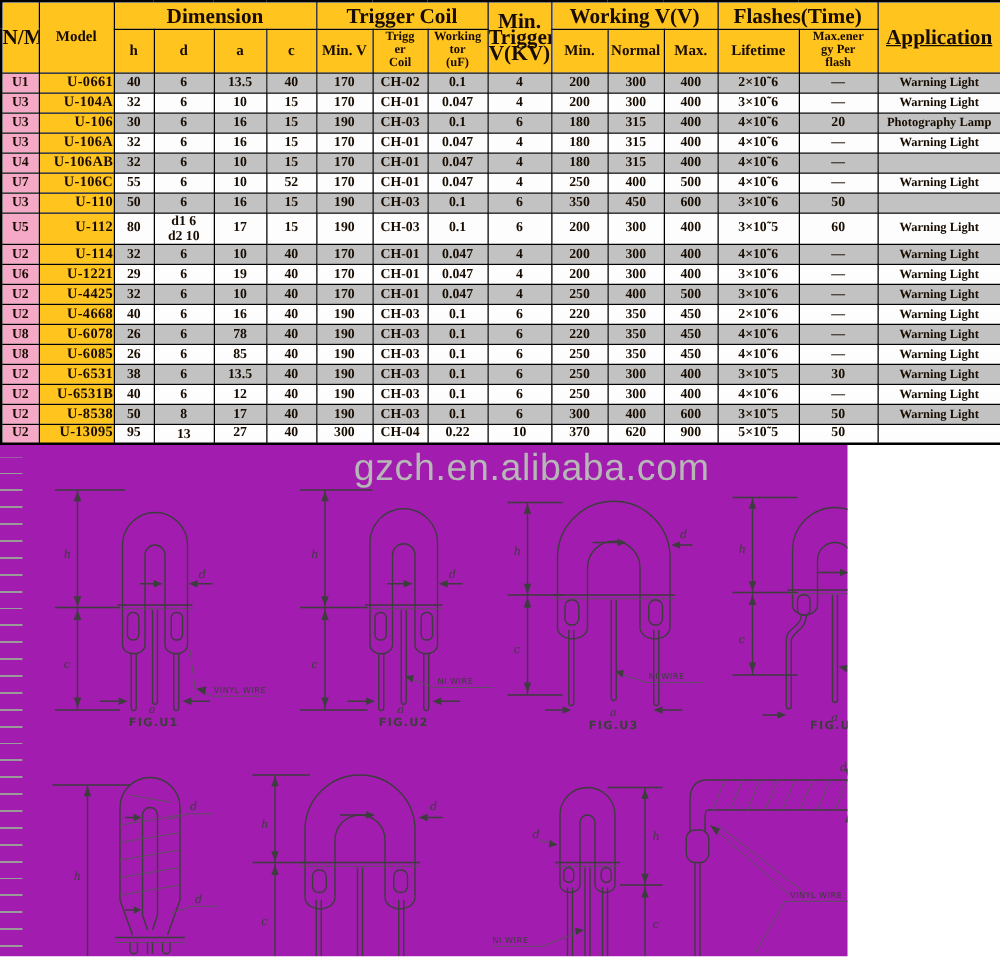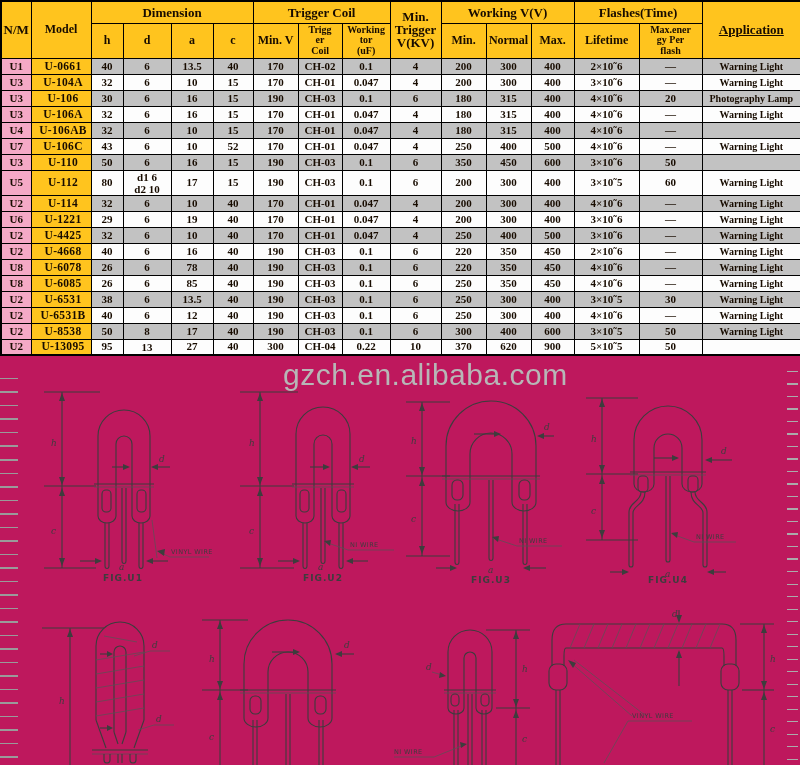--- a/index.html
+++ b/index.html
@@ -6,36 +6,36 @@
   .sheet{position:relative;width:800px;height:772px;background:#fff;overflow:hidden;
          font-family:"Liberation Serif",serif;}
   
   table.spec{border-collapse:collapse;table-layout:fixed;width:800px;
              border:2px solid #000;}
   table.spec th, table.spec td{
       border:1px solid #000;padding:0;margin:0;
       font-weight:bold;color:#180c00;text-align:center;vertical-align:middle;
       white-space:pre-line;overflow:hidden;}
   thead th{background:#ffc41e;}
-  tr.g1{height:22px;} tr.g1 th{font-size:13px;line-height:13px;}
+  tr.g1{height:22px;} tr.g1 th{font-size:17px;line-height:13px;}
   tr.g2{height:35px;} tr.g2 th{font-size:10px;line-height:10.5px;}
   tr.g2 th.big{font-size:12px;}
   th.rowspan2{font-size:10px;line-height:11px;}
   th.app-h{font-size:12px;text-decoration:underline;}
   tbody tr{height:16px;}
   tbody tr:nth-child(8){height:16px;}
   tbody td{font-size:11px;line-height:11px;background:#fdfdfd;}
   tbody tr:nth-child(odd) td{background:#c2c2c2;}
   tbody td.nm{background:#f5a9c6 !important;margin-top:12px;}
-  tbody td.model{background:#ffc41e !important;text-align:center;padding-left:4px;
+  tbody td.model{background:#ffc41e !important;text-align:right;padding-left:4px;
                  font-size:11.5px;letter-spacing:.3px;}
   tbody td.app{font-size:10px;}
   tbody td.dcell{line-height:12px;}
   
-  .diagram-area{position:relative;width:800px;height:409px;background:#be185d;overflow:hidden;text-decoration:underline;}
+  .diagram-area{position:relative;width:678px;height:409px;background:#a21caf;overflow:hidden;text-decoration:underline;}
   .watermark{position:absolute;left:283px;top:2px;font-family:"Liberation Sans",sans-serif;
              font-size:30px;color:#b7b7b7;letter-spacing:.5px;}
   .tickstrip{position:absolute;background:repeating-linear-gradient(
              to bottom, transparent 0 12px, #9a9a9a 12px 13.5px);}
   .ticks-left{left:0;top:10px;width:18px;height:394px;}
   .ticks-right{left:787px;top:4px;width:11px;height:400px;
       background:repeating-linear-gradient(to bottom, transparent 0 11px, #ababab 11px 12.5px);}
   .fig{position:absolute;}
   svg .ln{stroke:#3d3d3d;stroke-width:1.1;fill:none;}
   svg .th{stroke:#555;stroke-width:.7;fill:none;}
@@ -190,21 +190,21 @@
       <td>180</td>
       <td>315</td>
       <td>400</td>
       <td>4×10˜6</td>
       <td>—</td>
       <td class="app"></td>
     </tr>
         <tr>
       <td class="nm">U7</td>
       <td class="model">U-106C</td>
-      <td>43</td>
+      <td>55</td>
       <td class="dcell">6</td>
       <td>10</td>
       <td>52</td>
       <td>170</td>
       <td>CH-01</td>
       <td>0.047</td>
       <td>4</td>
       <td>250</td>
       <td>400</td>
       <td>500</td>

